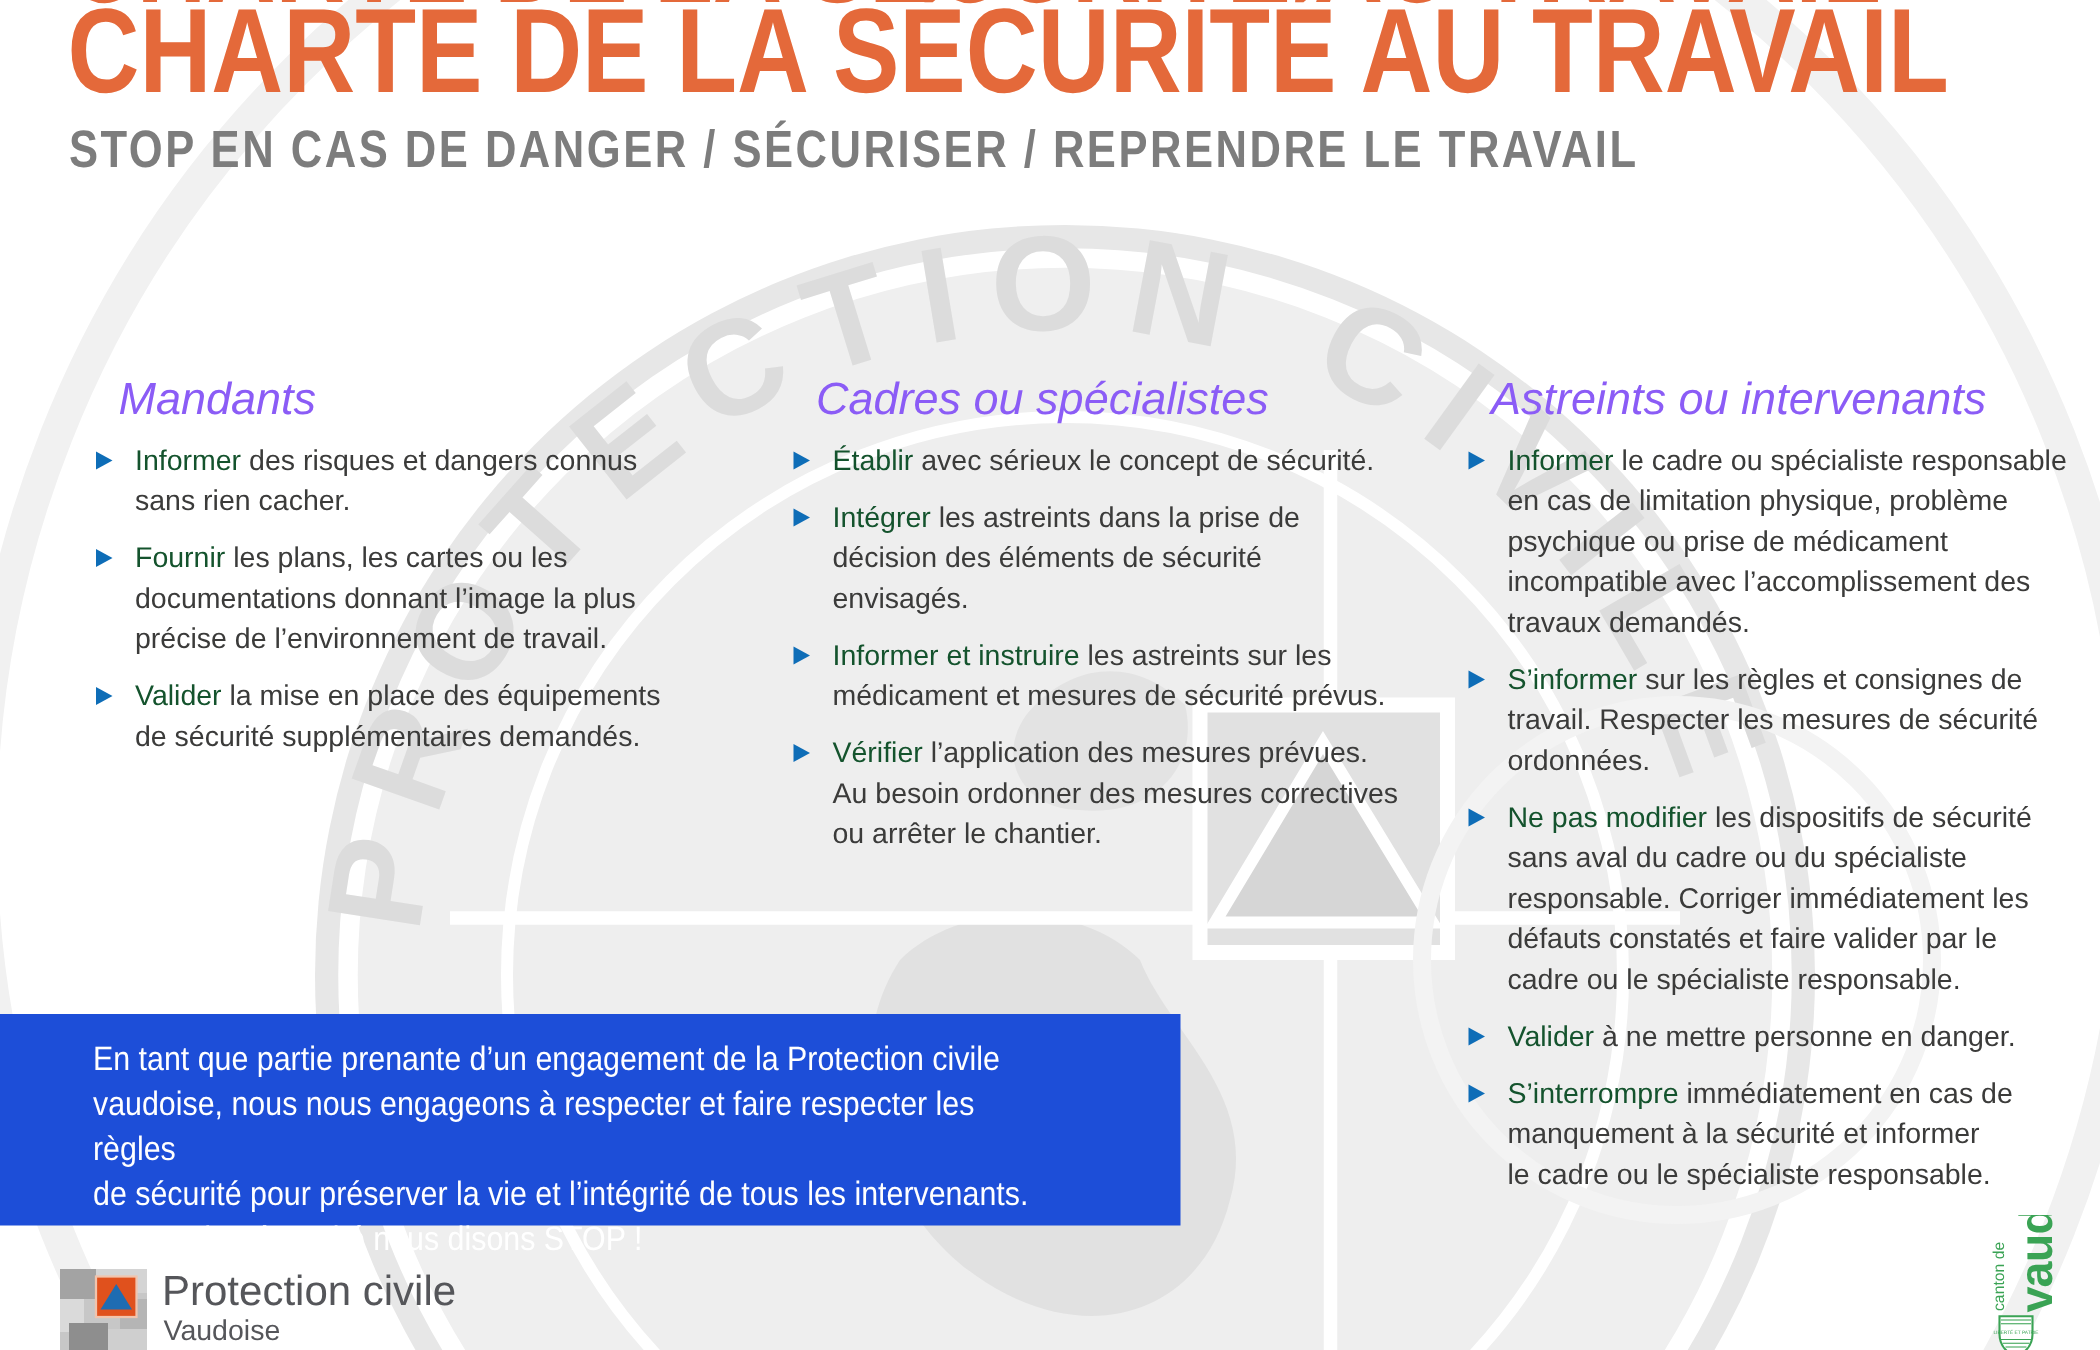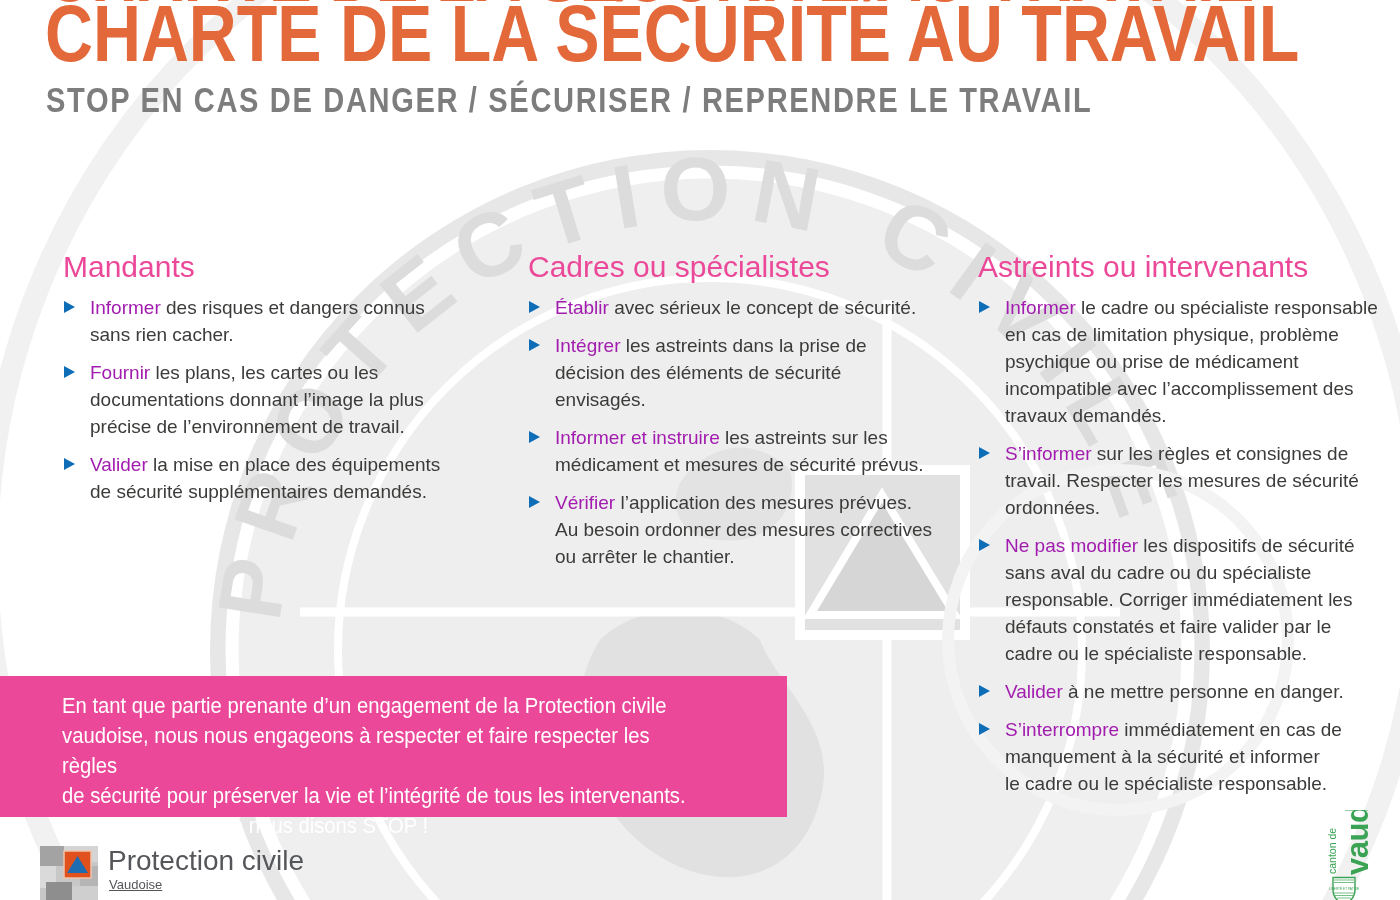--- a/index.html
+++ b/index.html
@@ -36,59 +36,59 @@
     letter-spacing:2px;
   }
 
   
   .column { position:absolute; top:250px; width:470px; }
   #col-1 { left:63px; }
   #col-2 { left:528px; }
   #col-3 { left:978px; }
   .col-heading {
     font-size:30px; line-height:34px; font-weight:400;
-    color:#ec4899; margin:0 0 10px 0;
+    color:#8b5cf6; margin:0 0 10px 16px;font-style:italic;
   }
   .bullet {
     position:relative; padding-left:27px;
     font-size:19px; line-height:27px; color:#3b3b3a;
     margin-bottom:11px;
   }
   .arrow {
     position:absolute; left:1px; top:7px; width:0; height:0;
     border-left:11px solid #0e6db7;
     border-top:6px solid transparent;
     border-bottom:6px solid transparent;
   }
-  .lead { color:#a21caf; }
+  .lead { color:#14532d; }
   .rest { white-space:pre-line; }
 
   
   .engagement-box {
     position:absolute; left:0; top:676px; width:787px; height:141px;
-    background:#ec4899; color:#ffffff;
+    background:#1d4ed8; color:#ffffff;
     padding:15px 20px 0 62px;
   }
   .engagement-text {
     display:inline-block;
     font-size:22.5px; line-height:30px; font-weight:400;
     white-space:pre-line;
     transform:scaleX(0.90); transform-origin:left top;
   }
 
   
   .footer-logo { position:absolute; left:40px; top:845px; }
   .footer-logo svg { position:absolute; left:0; top:1px; }
   .org-name {
     position:absolute; left:68px; top:0px;
     font-size:28px; color:#55565a; white-space:nowrap;
   }
   .org-sub {
     position:absolute; left:69px; top:32px;
-    font-size:13px; color:#55565a; white-space:nowrap;text-decoration:underline;
+    font-size:19px; color:#55565a; white-space:nowrap;
   }
   #canton-logo { position:absolute; left:1312px; top:810px; }
 </style>
 </head>
 <body>
 
 <svg id="watermark" viewBox="0 0 1400 900" xmlns="http://www.w3.org/2000/svg">
   <circle cx="705" cy="555" r="718" fill="none" stroke="#f1f1f1" stroke-width="22"></circle>
   <circle cx="710" cy="650" r="500" fill="#e7e7e7"></circle>
   <circle cx="710" cy="650" r="478" fill="#efefef" stroke="#ffffff" stroke-width="13"></circle>

